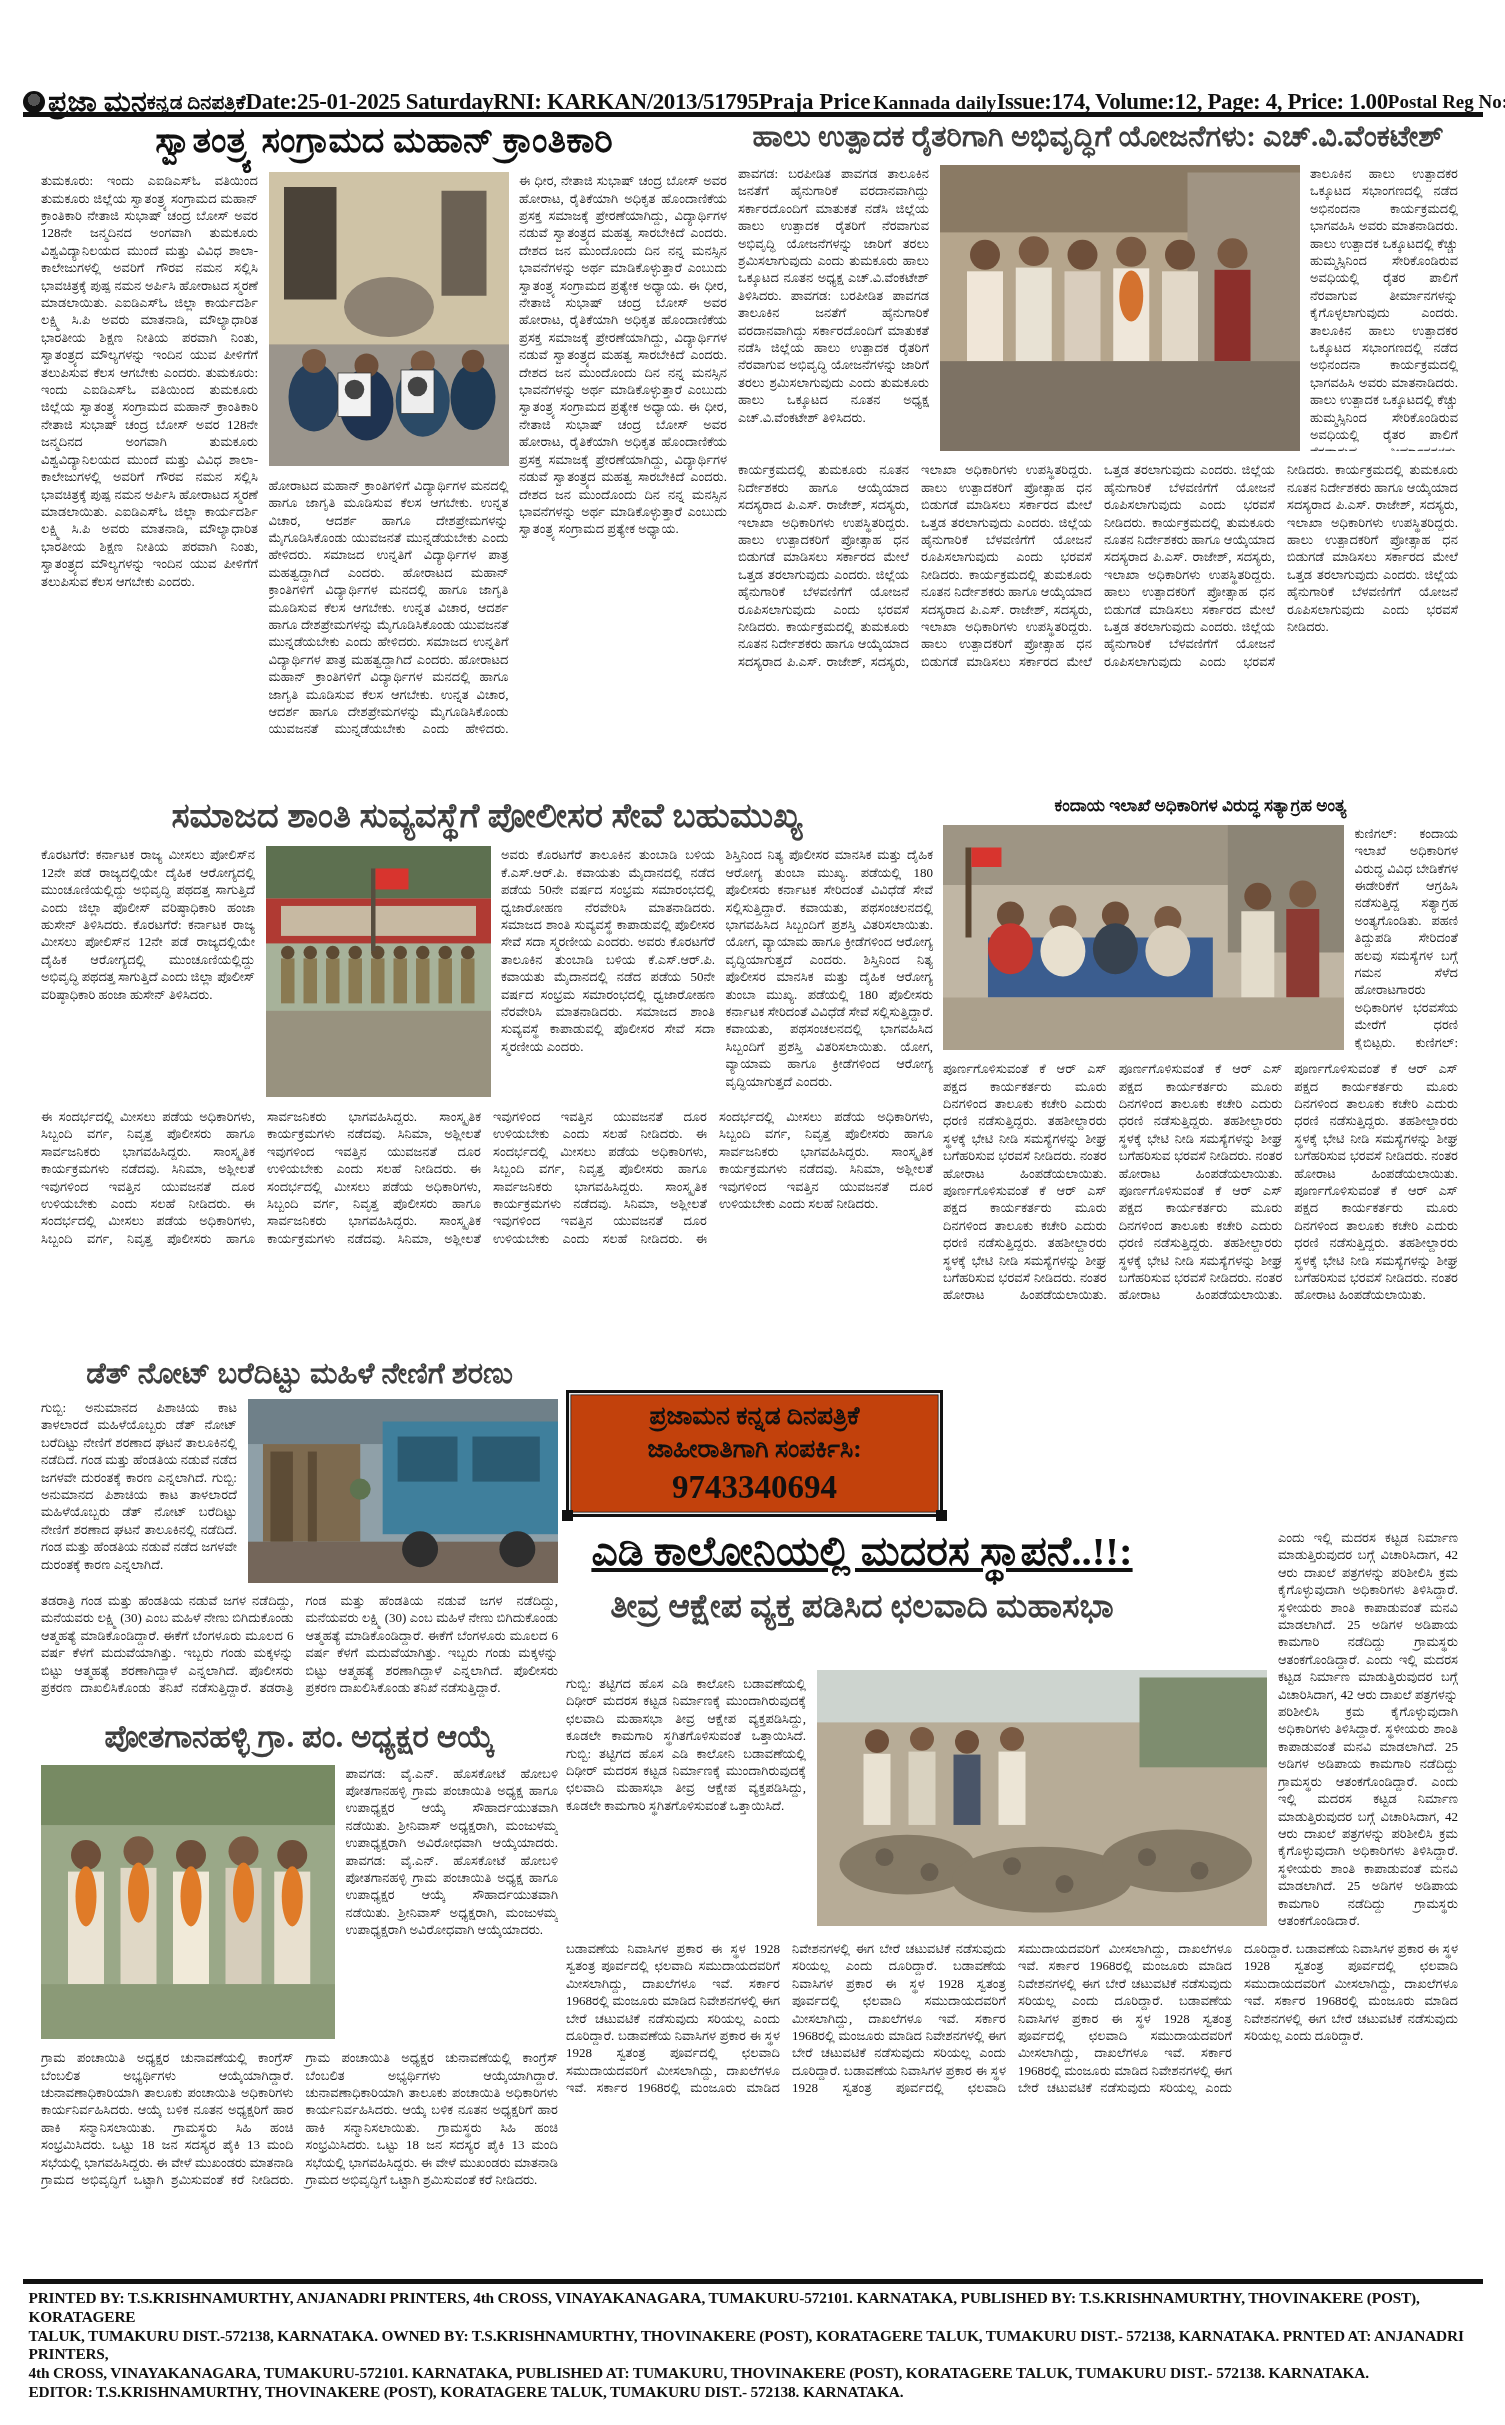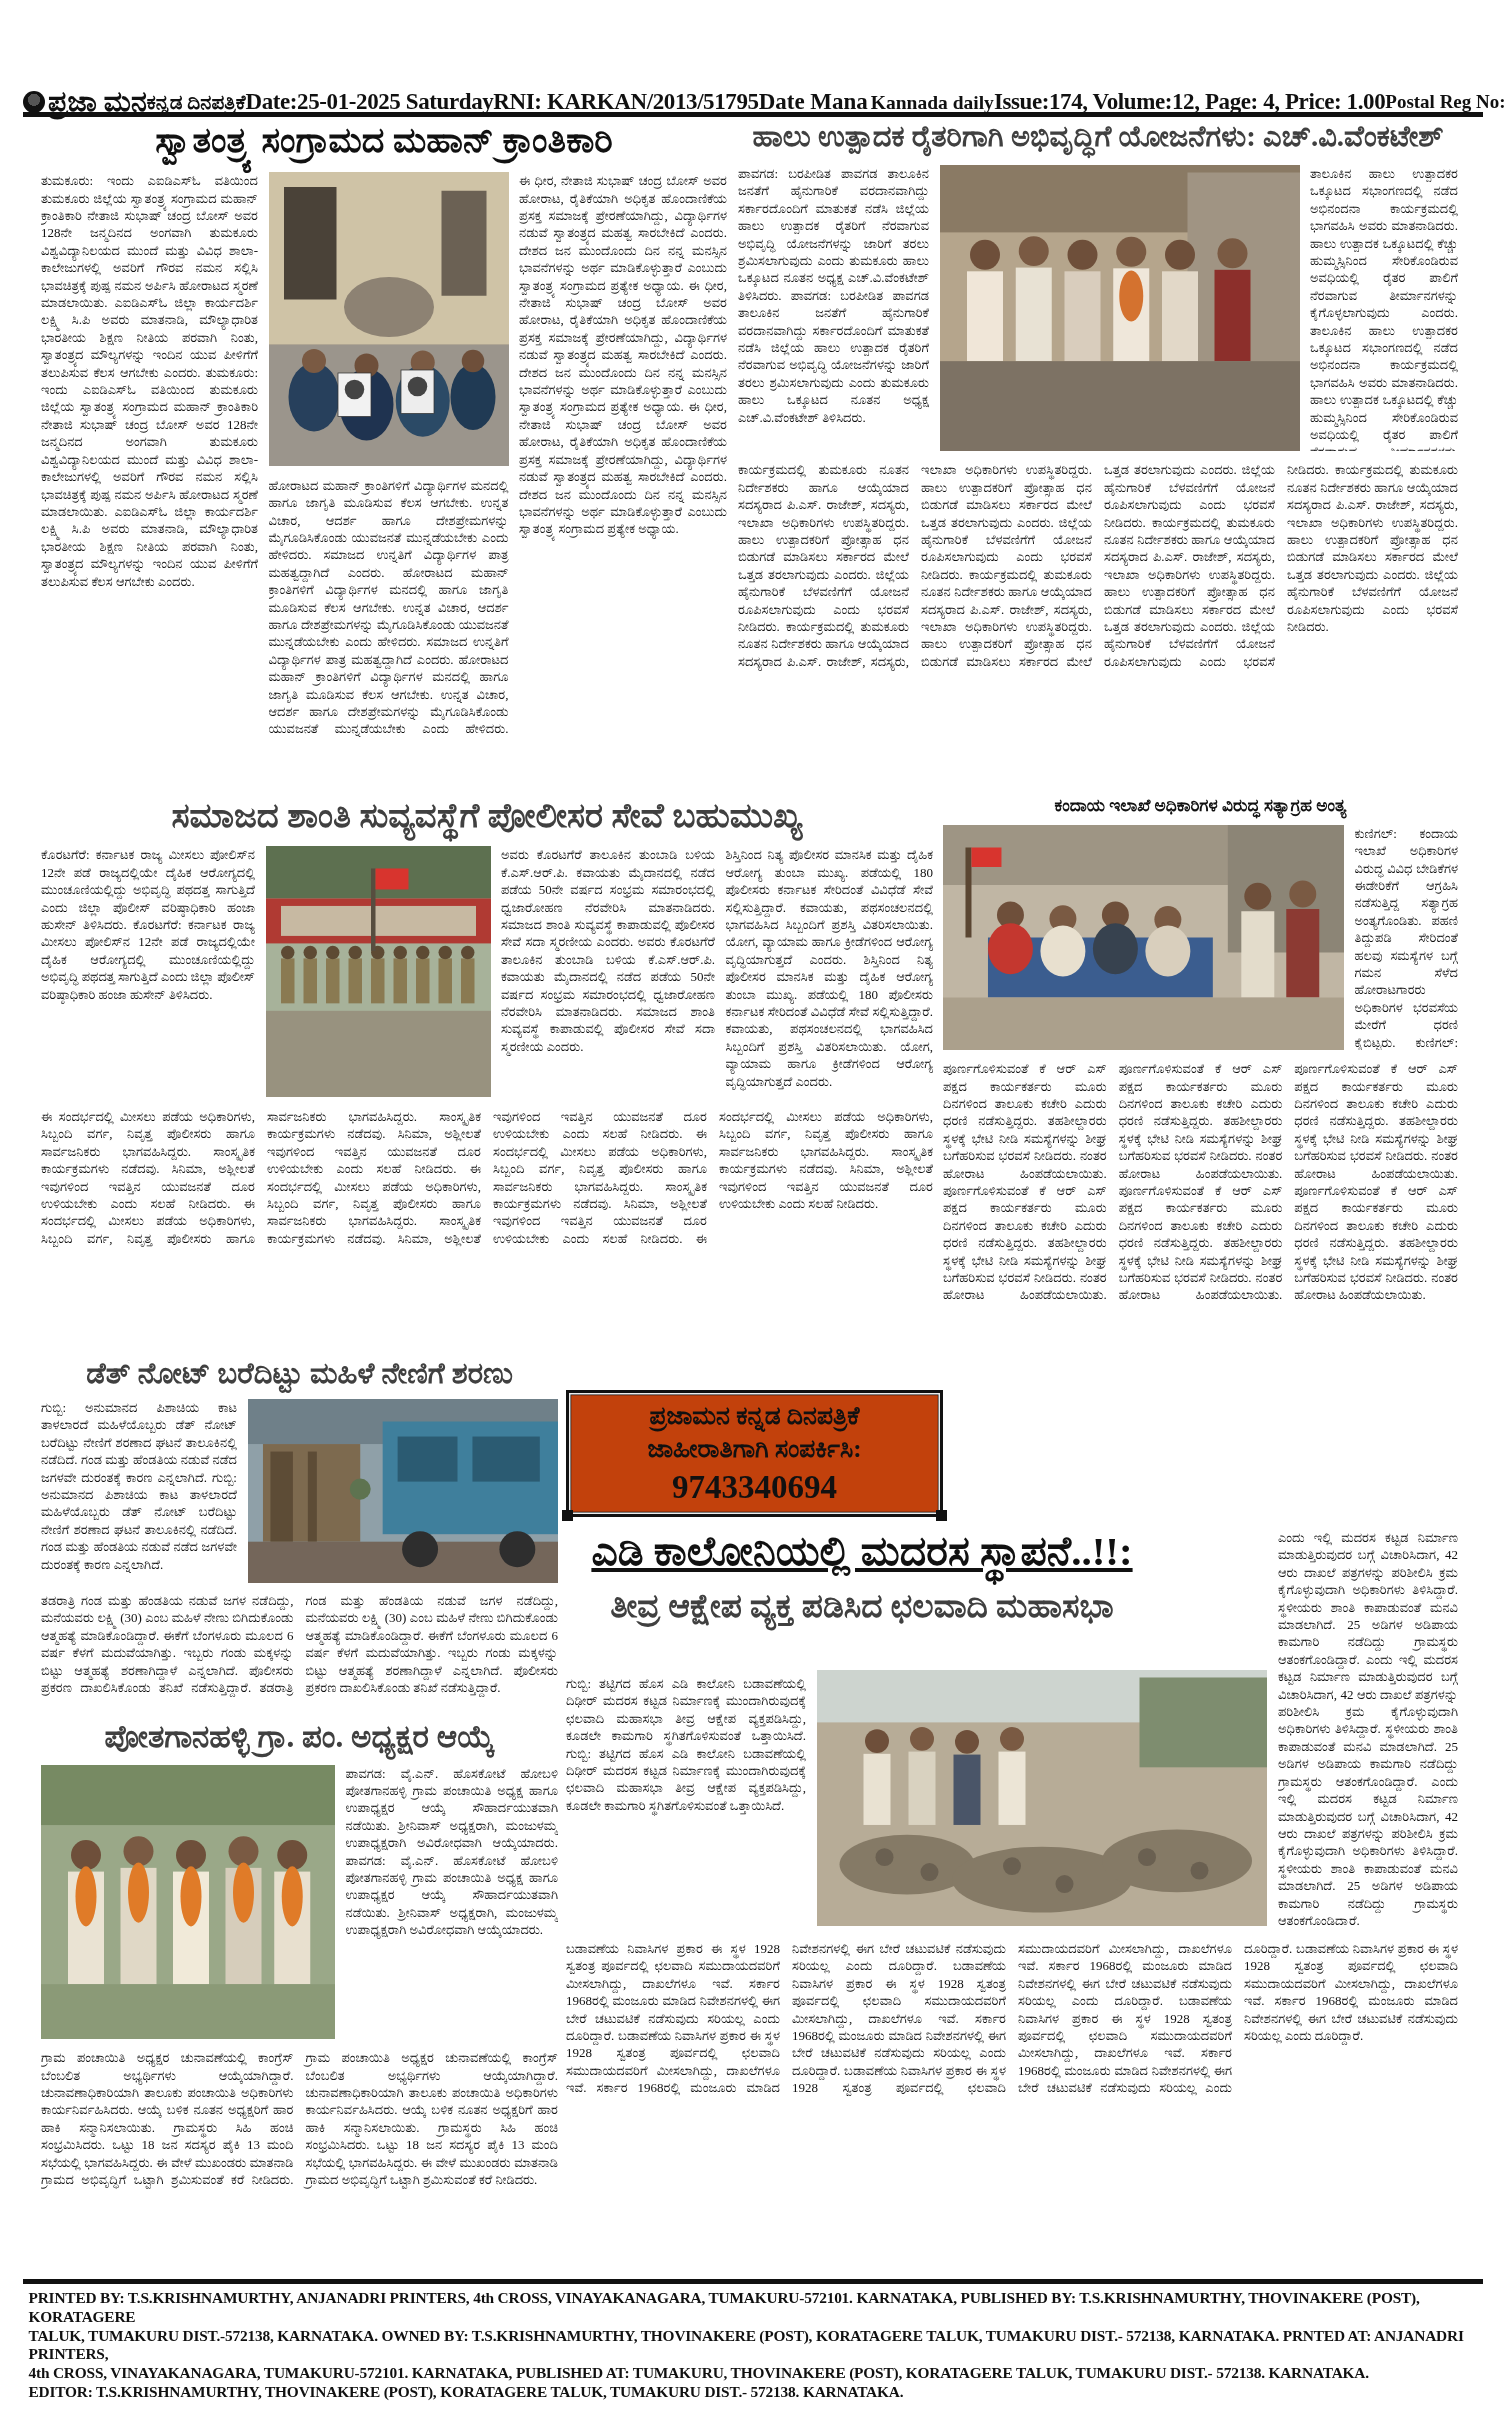--- a/index.html
+++ b/index.html
@@ -62,21 +62,21 @@
 
   <div id="masthead">
     <div class="mh-logo">
       <span class="mh-emblem"></span>
       <span>ಪ್ರಜಾ ಮನ</span>
     </div>
     <div class="mh-tag">ಕನ್ನಡ ದಿನಪತ್ರಿಕೆ</div>
     <div class="mh-serif">Date:25-01-2025 Saturday</div>
     <div class="mh-serif">RNI: KARKAN/2013/51795</div>
     <div class="mh-eng">
-      <b>Date Mana</b>
+      <b>Praja Price</b>
       <span>Kannada daily</span>
     </div>
     <div class="mh-serif">Issue:174, Volume:12, Page: 4, Price: 1.00</div>
     <div class="mh-postal">Postal Reg No: L2/RNP-1244/TMR/2023-25</div>
 
   </div>
   <div class="rule" style="top:112px"></div>
 
   <div class="art" style="left:41px; top:121px; width:686px; height:671px;">
     <div class="kicker" style="font-size:35px;">ಸ್ವಾತಂತ್ರ್ಯ ಸಂಗ್ರಾಮದ ಮಹಾನ್ ಕ್ರಾಂತಿಕಾರಿ</div>

